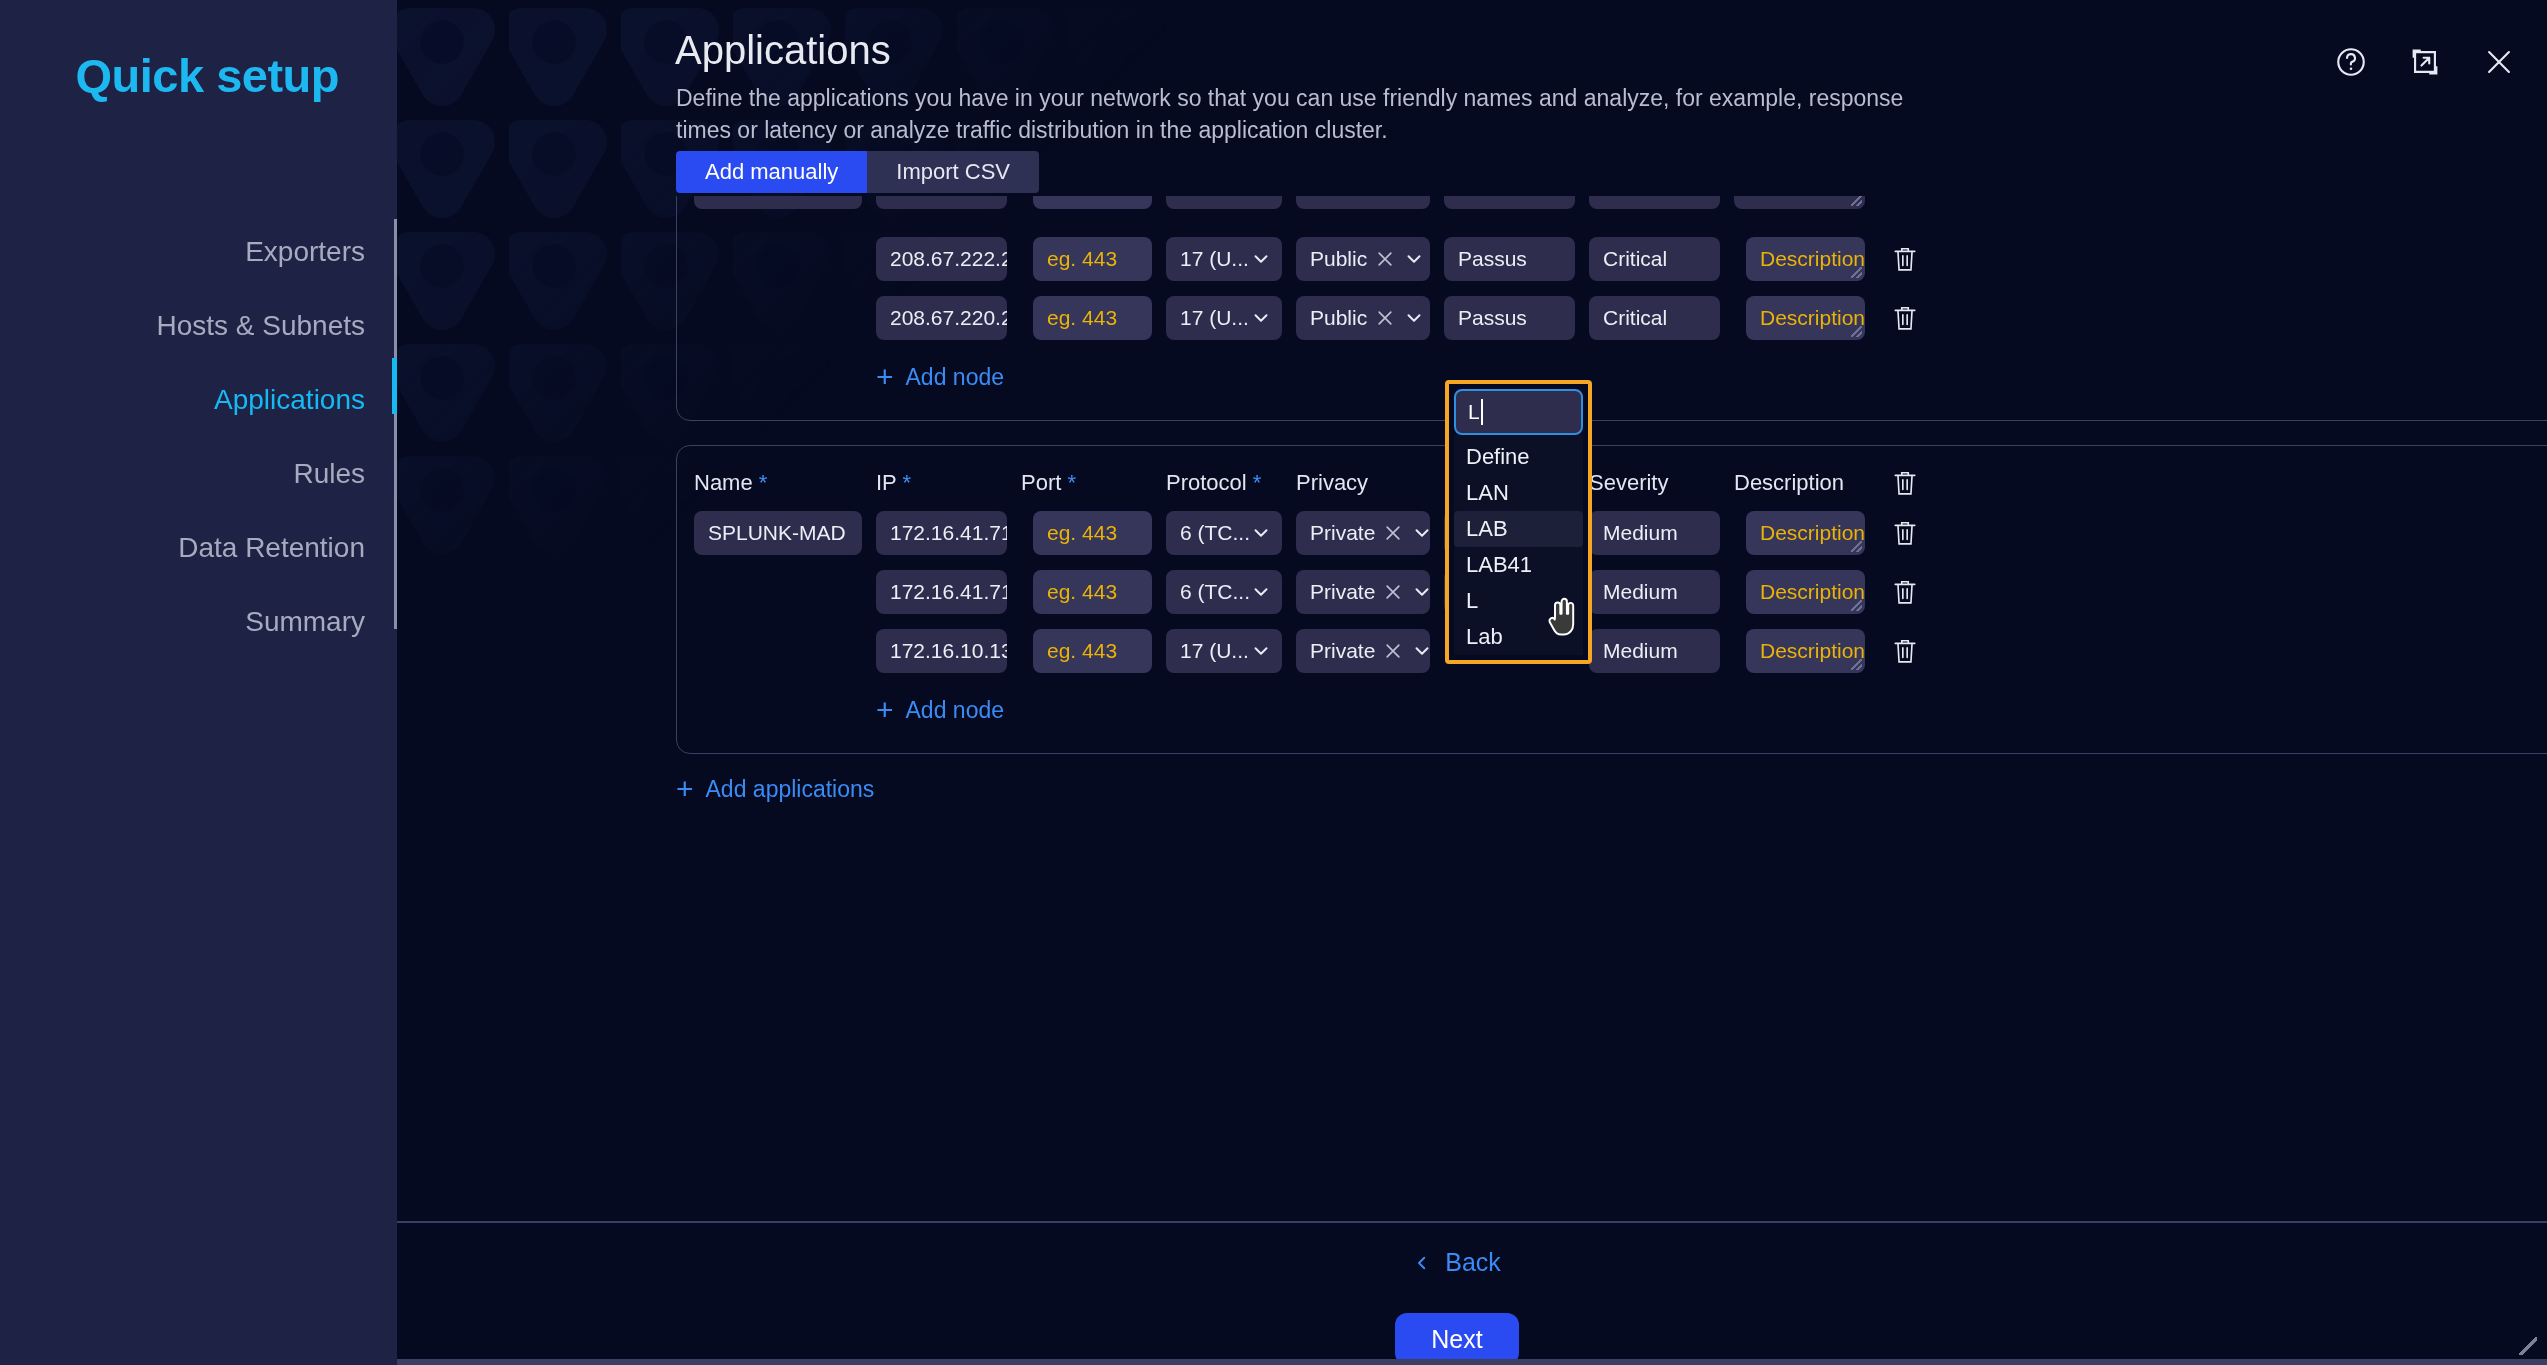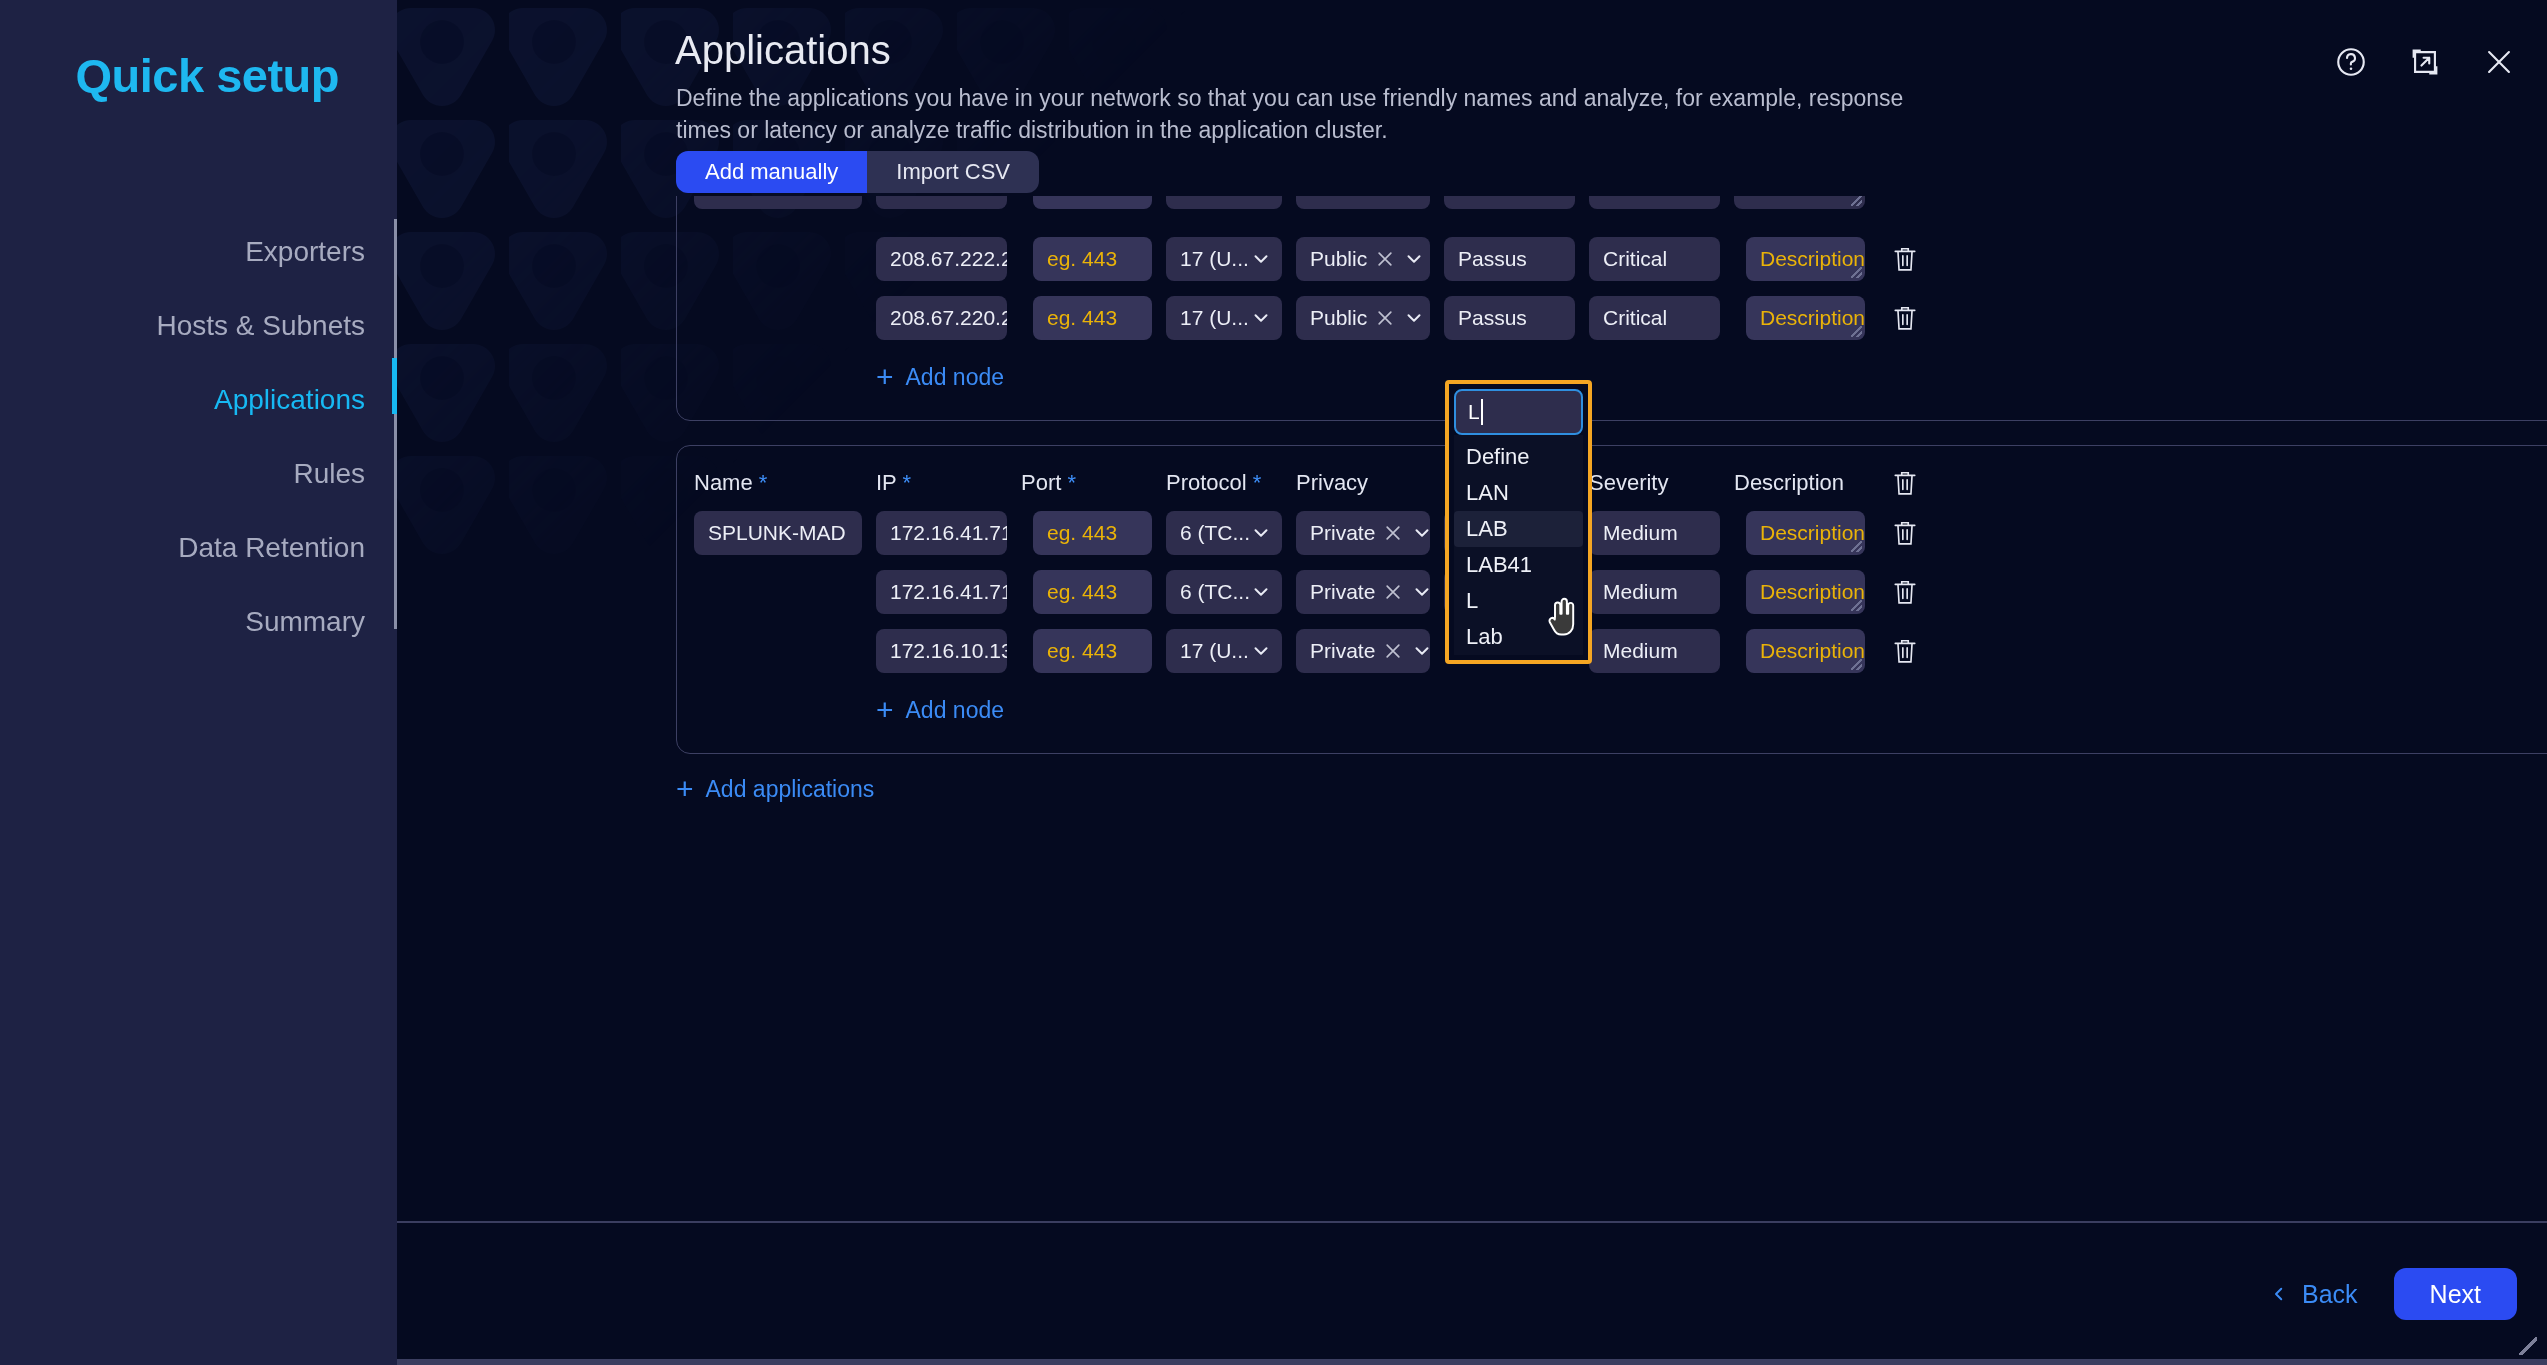--- a/index.html
+++ b/index.html
@@ -67,21 +67,21 @@
     z-index: 5;
   }
   .page-desc {
     position: absolute; left: 279px; top: 82px; width: 1260px;
     font-size: 23px; line-height: 32px; color: #b9bdcf;
     z-index: 5;
   }
 
   .tabs {
     position: absolute; left: 279px; top: 151px;
-    display: flex; border-radius: 12px; overflow: hidden; z-index: 6;
+    display: flex; border-radius: 4px; overflow: hidden; z-index: 6;
   }
   .tab {
     height: 42px; padding: 0 29px; display: flex; align-items: center; justify-content: center;
     font-size: 22px; color: #e6e8f2; background: #2e3153; cursor: pointer;
   }
   .tab.active { background: #2b4bf2; color: #ffffff; }
 
   
   .content {
     position: absolute; left: 279px; top: 196px;
@@ -171,21 +171,21 @@
     border-radius: 4px;
   }
   .combo-opt.hover { background: #1c2139; }
   .cursor-hand { position: absolute; left: 96px; top: 213px; width: 34px; height: 42px; pointer-events: none; }
 
   
   .footer {
     position: absolute; left: 0; bottom: 0; width: 100%; height: 144px;
     border-top: 2px solid #3b3e60;
     display: flex; align-items: center; justify-content: flex-end;
-    padding-right: 30px; gap: 36px;
+    padding-right: 30px; gap: 36px; flex-direction: column;
   }
   .back {
     display: inline-flex; align-items: center; gap: 14px;
     color: #3b8bf5; font-size: 25px; cursor: pointer;
   }
   .btn-next {
     background: #2b4bf2; color: #fff; font-size: 25px;
     height: 52px; padding: 0 36px; border-radius: 12px;
     display: flex; align-items: center; justify-content: center; cursor: pointer;
     border: none;

